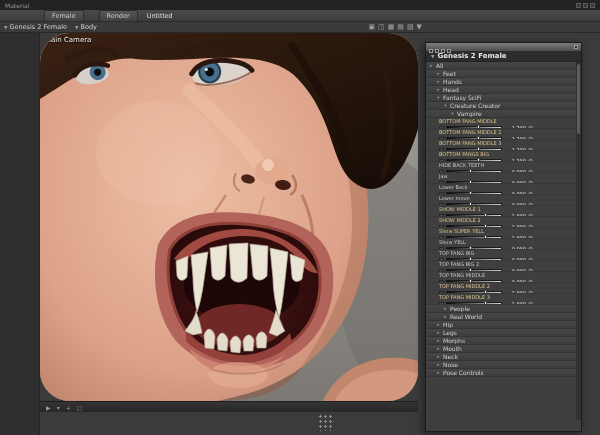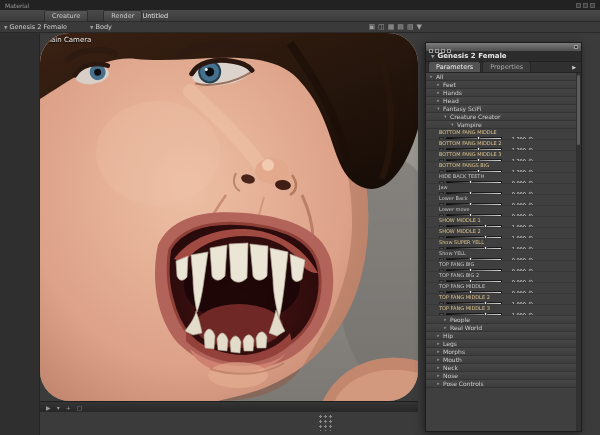--- a/index.html
+++ b/index.html
@@ -16,26 +16,26 @@
   .topstrip .spacer { flex:1; }
   .win-btn { width:5px; height:5px; background:#3a3a3a; border:1px solid #5a5a5a; margin-left:2px; display:inline-block; }
 
   
   .menubar { position:absolute; left:0; top:10px; right:0; height:12px;
     background:linear-gradient(#4a4a4a,#3c3c3c); border-bottom:1px solid #2a2a2a;
     display:flex; align-items:center; font-size:6.5px; color:#c9c9c9; }
   .menu-item { background:linear-gradient(#565656,#424242); border:1px solid #2d2d2d; border-radius:2px;
     padding:1px 7px; margin-left:15px; }
   .menu-item:first-of-type { margin-left:44px; }
-  .doc-title { margin-left:0; color:#e2e2e2; }
+  .doc-title { margin-left:9px; color:#e2e2e2; }
 
   
   .nodebar { position:absolute; left:0; top:22px; right:0; height:11px; background:#3a3a3a;
     border-bottom:1px solid #282828; display:flex; align-items:center; font-size:6.5px; color:#d0d0d0; }
-  .node-select { display:flex; align-items:center; gap:2px; margin-left:23px; }
+  .node-select { display:flex; align-items:center; gap:2px; margin-left:8px; }
   .node-select:first-child { margin-left:4px; }
   .tri { font-size:4.5px; color:#9a9a9a; }
   .nodebar-icons { margin-left:auto; margin-right:178px; display:flex; gap:3px; font-size:7px; color:#9f9f9f; }
   .nodebar-icons span { cursor:default; }
 
   
   .leftstrip { position:absolute; left:0; top:33px; bottom:0; width:40px; background:#2f2f2f;
     border-right:1px solid #242424; }
 
   
@@ -88,21 +88,21 @@
 </head>
 <body>
 
 <div class="topstrip">
   <span>Material</span>
   <span class="spacer"></span>
   <span id="win-buttons"><span class="win-btn"></span><span class="win-btn"></span><span class="win-btn"></span></span>
 </div>
 
 <div class="menubar">
-  <span class="menu-item">Creature</span>
+  <span class="menu-item">Female</span>
   <span class="menu-item">Render</span>
   <span class="doc-title">Untitled</span>
 </div>
 
 <div class="nodebar">
   <span class="node-select">
     <span class="tri">▼</span>
     <span>Genesis 2 Female</span>
   </span>
   <span class="node-select">
@@ -252,25 +252,20 @@
 <div class="panel">
   <div class="panel-titlebar">
     <span id="panel-tb-left"><span class="tb-btn" style="display: inline-block; margin-right: 2px;"></span><span class="tb-btn" style="display: inline-block; margin-right: 2px;"></span><span class="tb-btn" style="display: inline-block; margin-right: 2px;"></span><span class="tb-btn" style="display: inline-block; margin-right: 2px;"></span></span>
     <span class="spacer"></span>
     <span class="tb-btn"></span>
   </div>
   <div class="panel-header">
     <span class="tri">▼</span>
     <span>Genesis 2 Female</span>
   </div>
-  <div class="panel-tabs">
-    <span class="tab active">Parameters</span>
-    <span class="tab">Properties</span>
-    <span class="tab-arrow">▶</span>
-  </div>
   <div class="panel-content">
     <div id="panel-rows">
         <div class="tree-row" style="padding-left: 3px;">
           <span class="twisty">▸</span>
           <span>All</span>
         </div>
         <div class="tree-row" style="padding-left: 10px;">
           <span class="twisty">▸</span>
           <span>Feet</span>
         </div>

